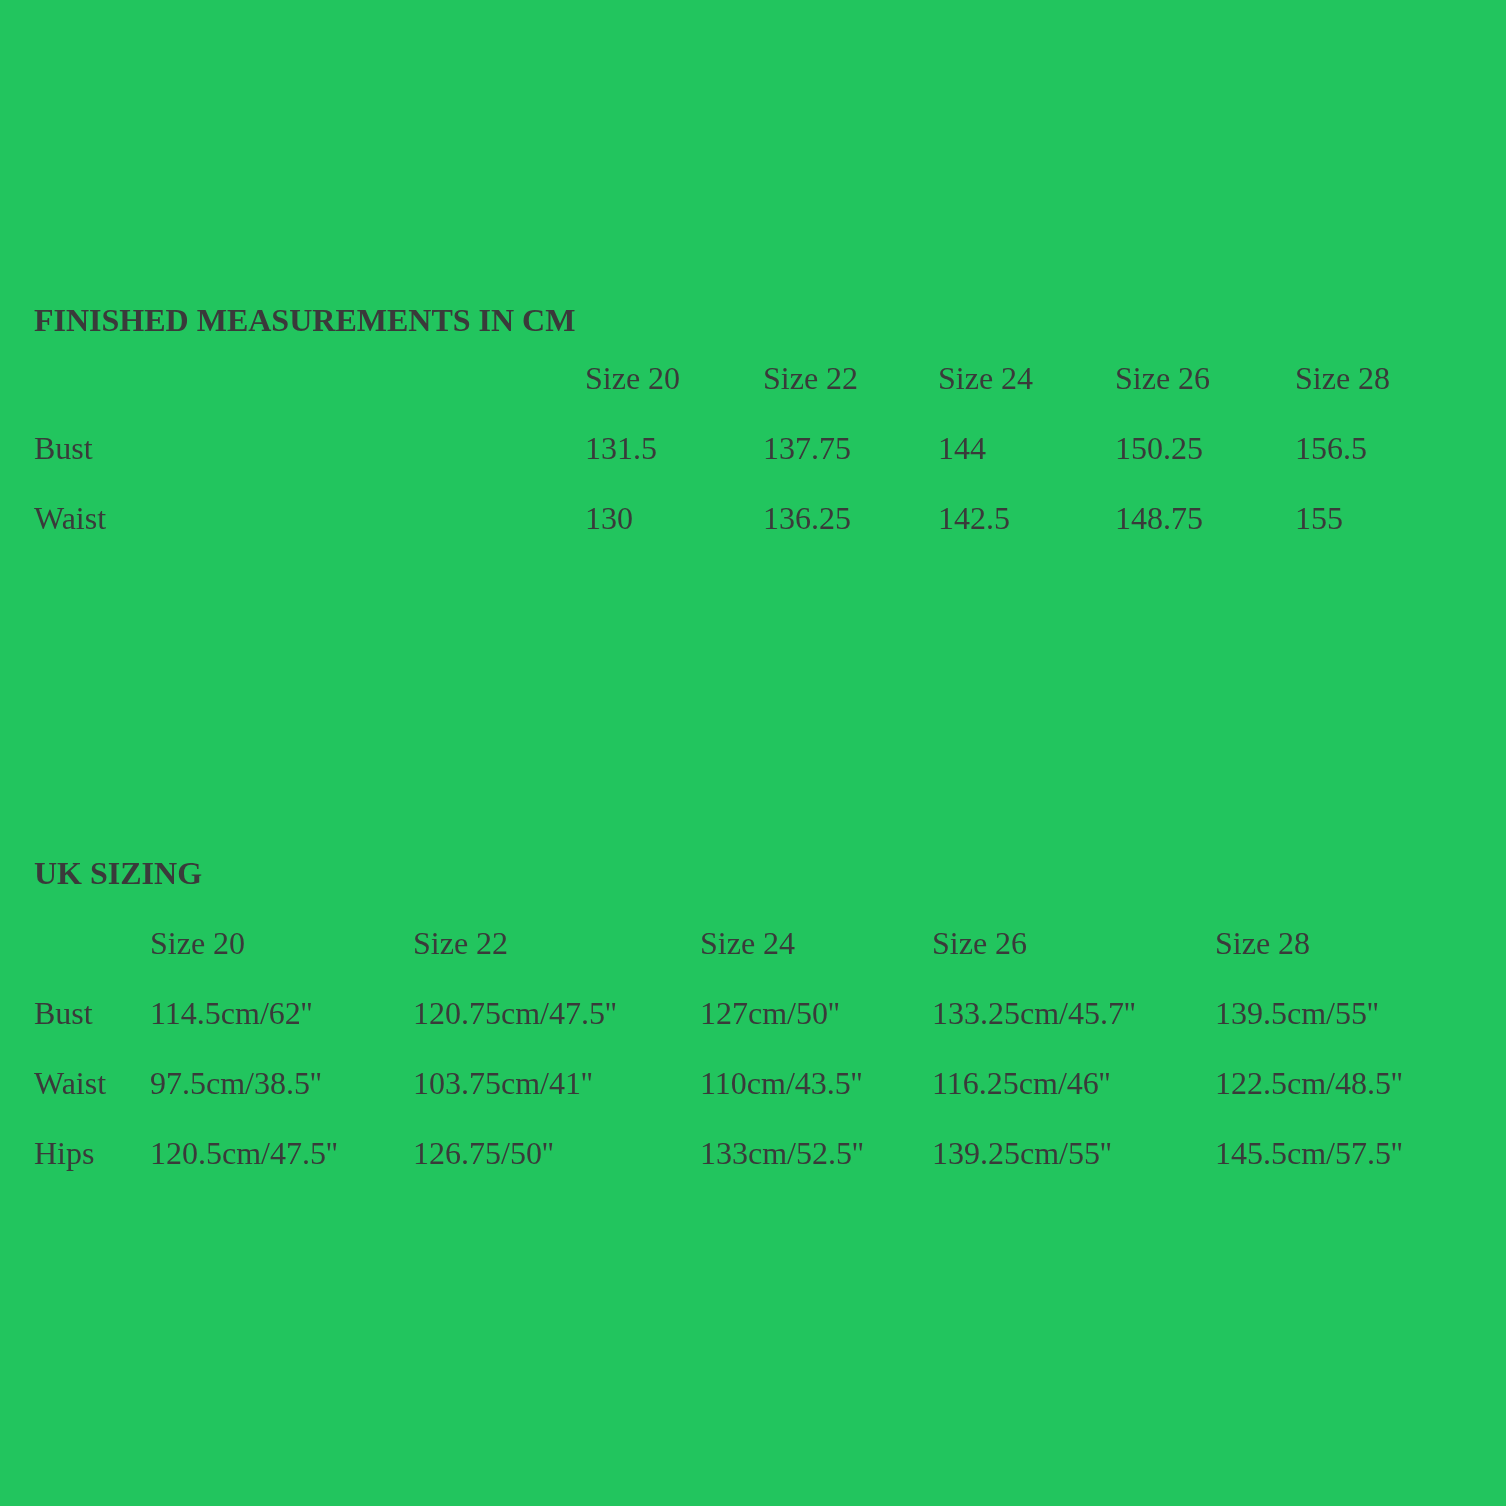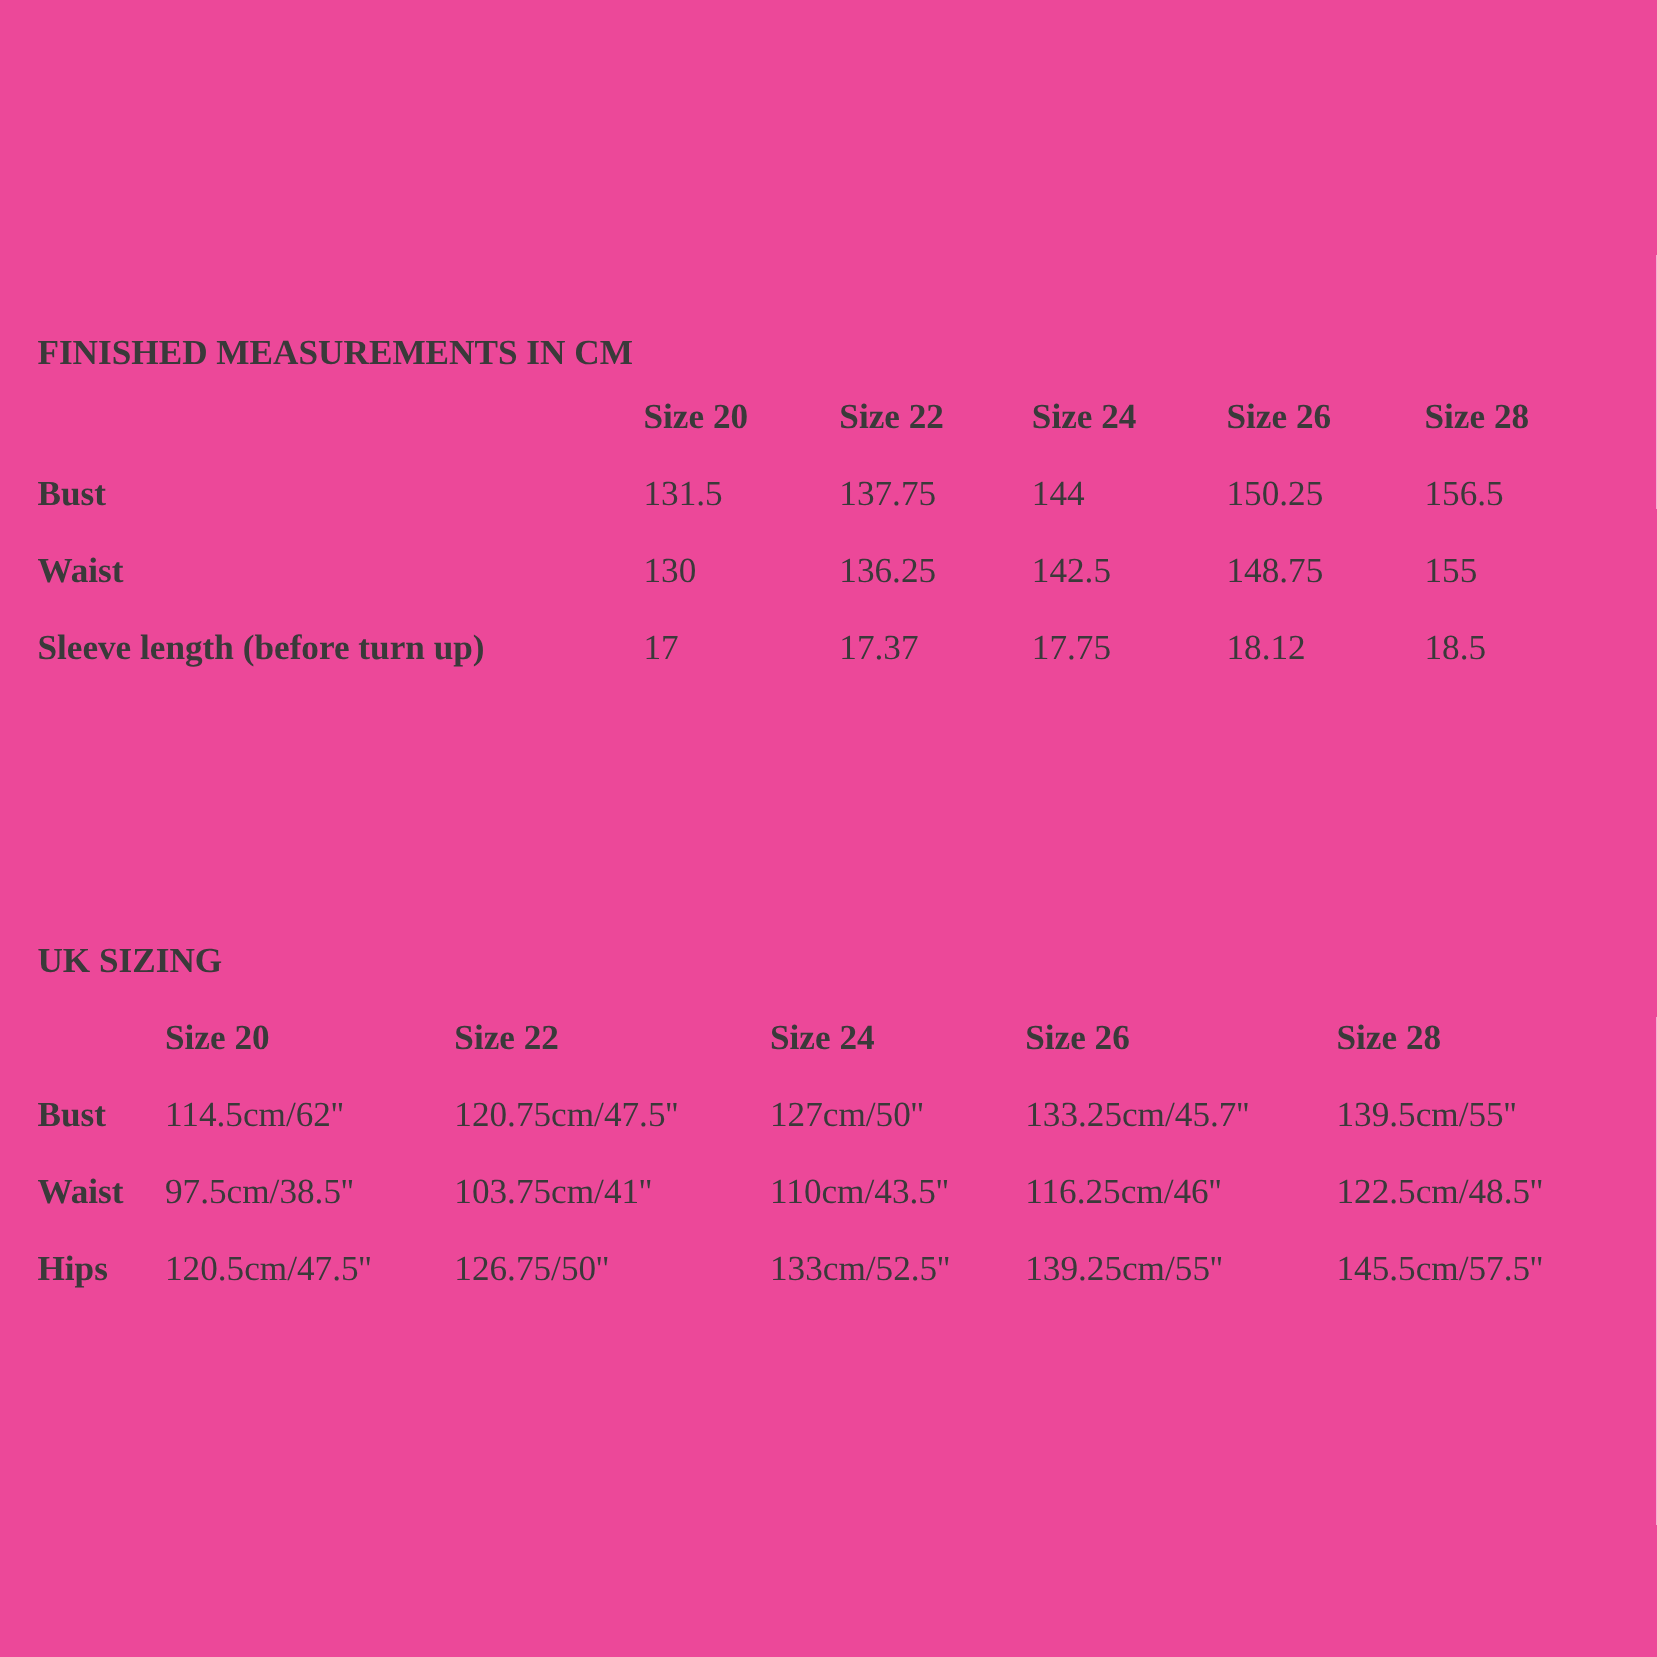--- a/index.html
+++ b/index.html
@@ -4,21 +4,21 @@
 <style>
   html, body {
     margin: 0;
     padding: 0;
     background: #ffffff;
   }
   .canvas {
     position: relative;
     width: 1506px;
     height: 1506px;
-    background: #ec4899;
+    background: #22c55e;
     font-family: "Liberation Serif", "DejaVu Serif", serif;
     color: #3a3a3a;
     overflow: hidden;
   }
   .section-title {
     position: absolute;
     left: 34px;
     font-size: 32px;
     line-height: 36px;
     font-weight: bold;
@@ -38,21 +38,21 @@
 
   table.sizing td {
     height: 70px;
     padding: 0;
     vertical-align: middle;
     font-size: 32px;
     text-align: left;
     white-space: nowrap;
     overflow: visible;
   }
-  table.sizing td.bold { font-weight: bold; }
+  table.sizing td.bold { font-weight: normal; }
 
   
   .t1 col.c0 { width: 551px; }
   .t1 col.c1 { width: 178px; }
   .t1 col.c2 { width: 175px; }
   .t1 col.c3 { width: 177px; }
   .t1 col.c4 { width: 180px; }
   .t1 col.c5 { width: 165px; }
 
   
@@ -97,28 +97,20 @@
         <td>156.5</td>
       </tr>
       <tr>
         <td class="bold">Waist</td>
         <td>130</td>
         <td>136.25</td>
         <td>142.5</td>
         <td>148.75</td>
         <td>155</td>
       </tr>
-      <tr>
-        <td class="bold">Sleeve length (before turn up)</td>
-        <td>17</td>
-        <td>17.37</td>
-        <td>17.75</td>
-        <td>18.12</td>
-        <td>18.5</td>
-      </tr>
     </tbody>
   </table>
 
   <div class="section-title title-uk">UK SIZING</div>
 
   <table class="sizing t2">
     <colgroup>
       <col class="c0">
         <col class="c1">
         <col class="c2">

